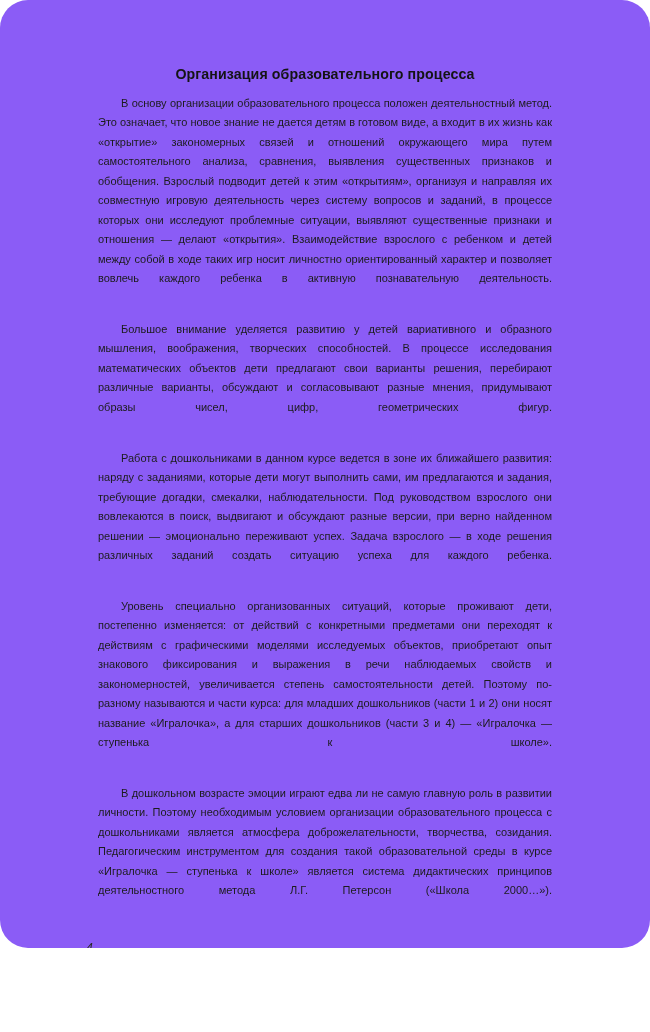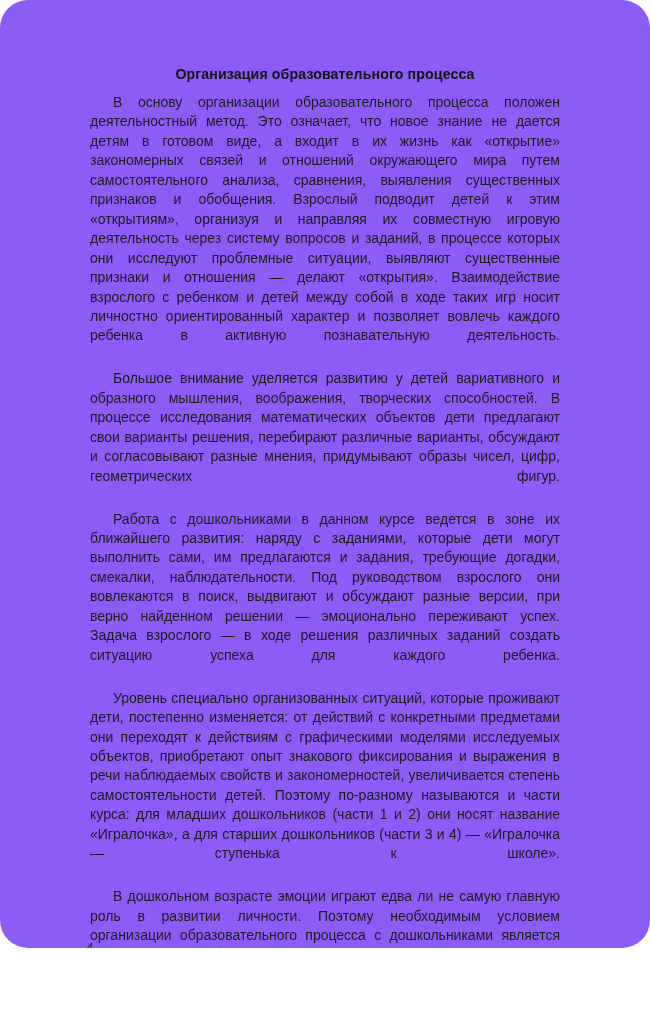--- a/index.html
+++ b/index.html
@@ -28,25 +28,25 @@
   }
   .doc-title {
     font-size: 14.2px;
     font-weight: bold;
     text-align: center;
     letter-spacing: 0.1px;
     margin: 0 0 11px 0;
     color: #141414;
   }
   .para {
-    font-size: 14px;
+    font-size: 11px;
     line-height: 19.45px;
     text-align: justify;
     text-justify: inter-word;
-    margin: 4px;
+    margin: 12px;
     text-indent: 23px;
     color: #1c1c1c;
     hyphens: none;
     word-spacing: -0.1px;
   }
   .page-number {
     position: absolute;
     left: 86px;
     top: 941px;
     font-size: 12.2px;

